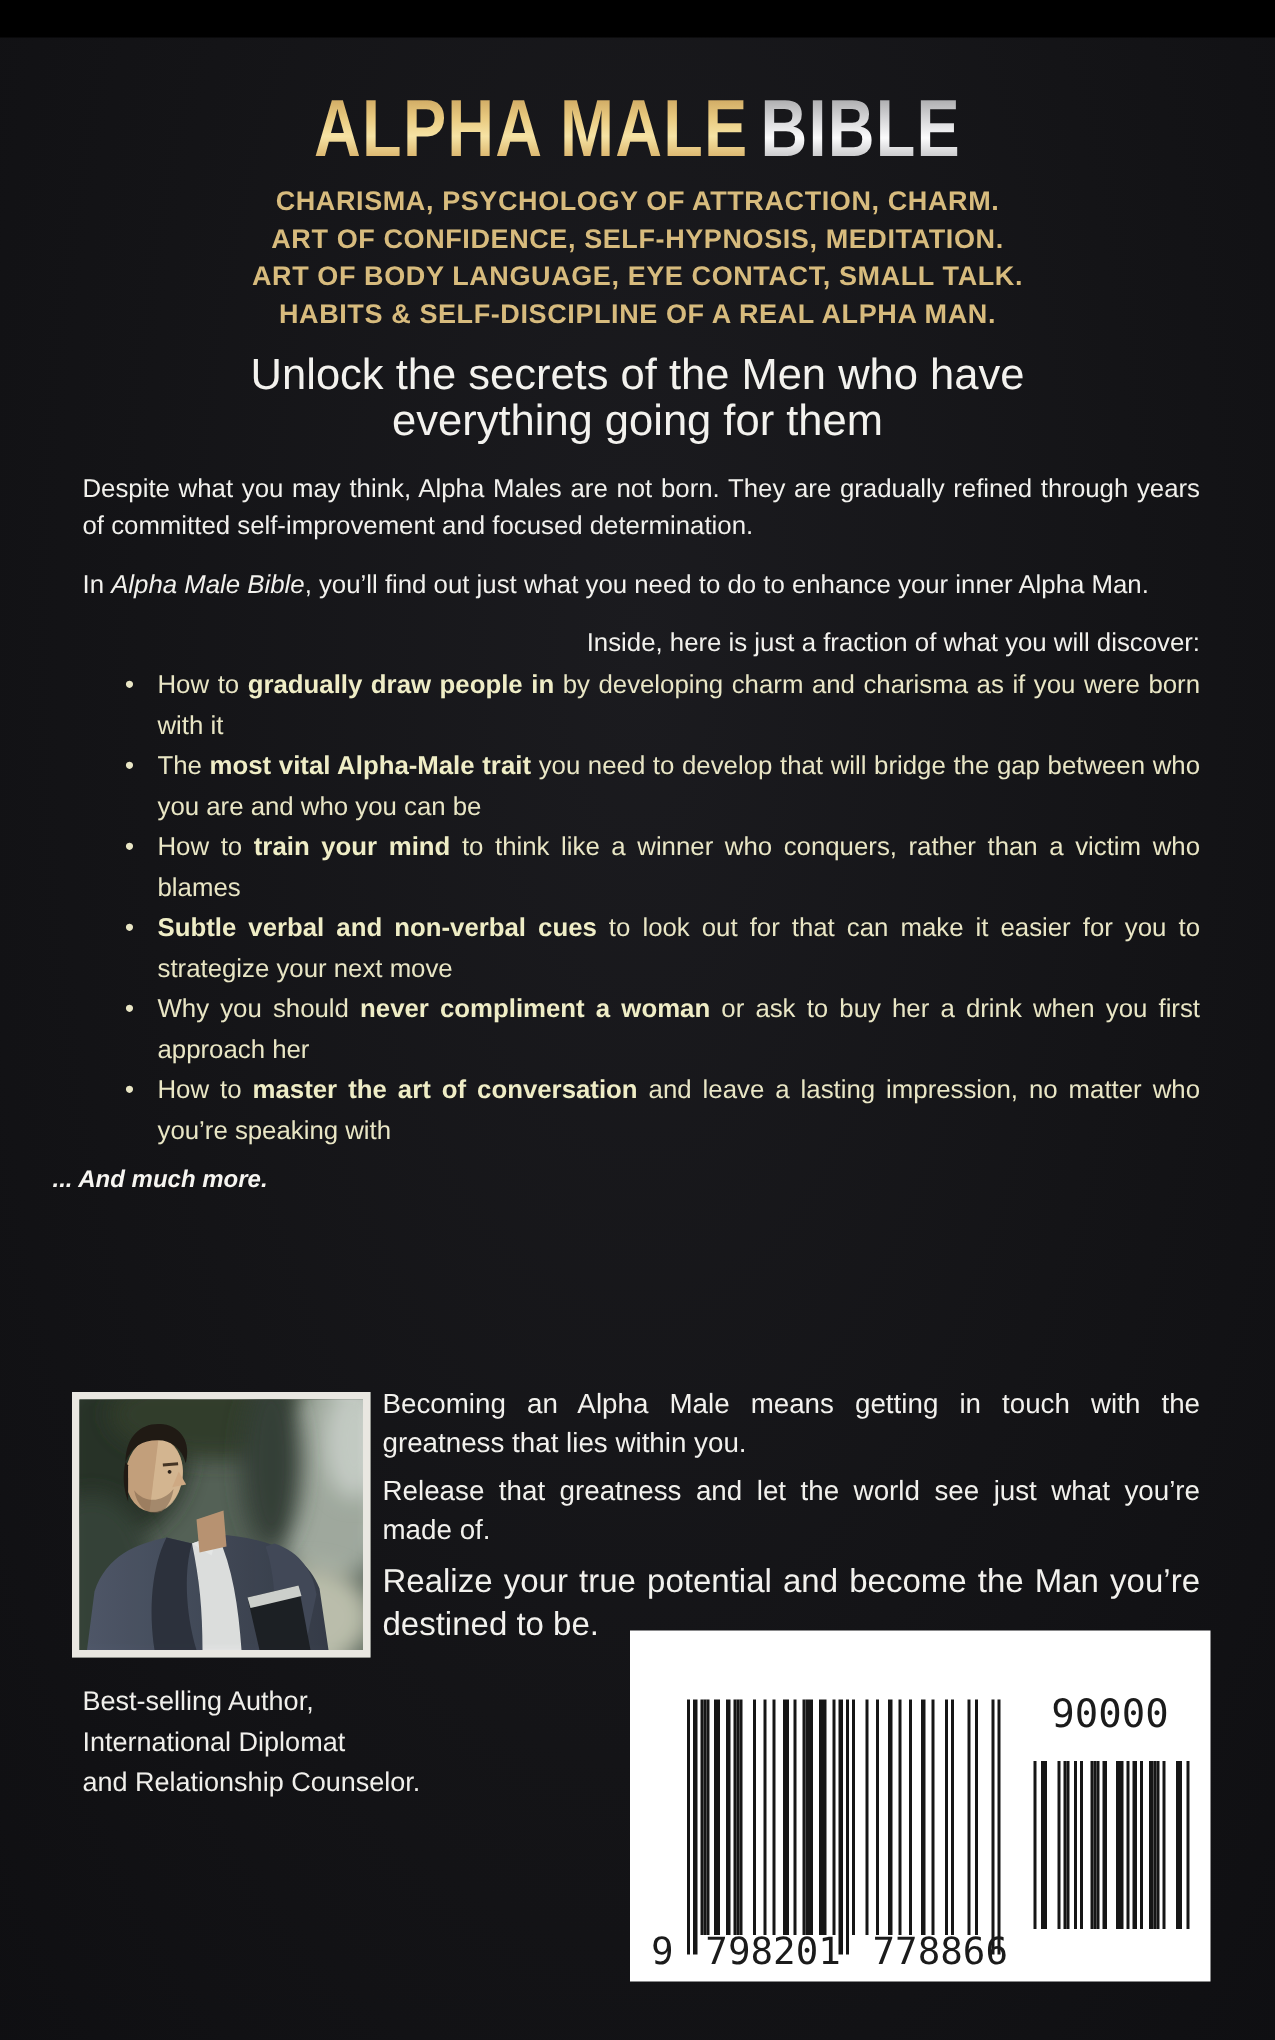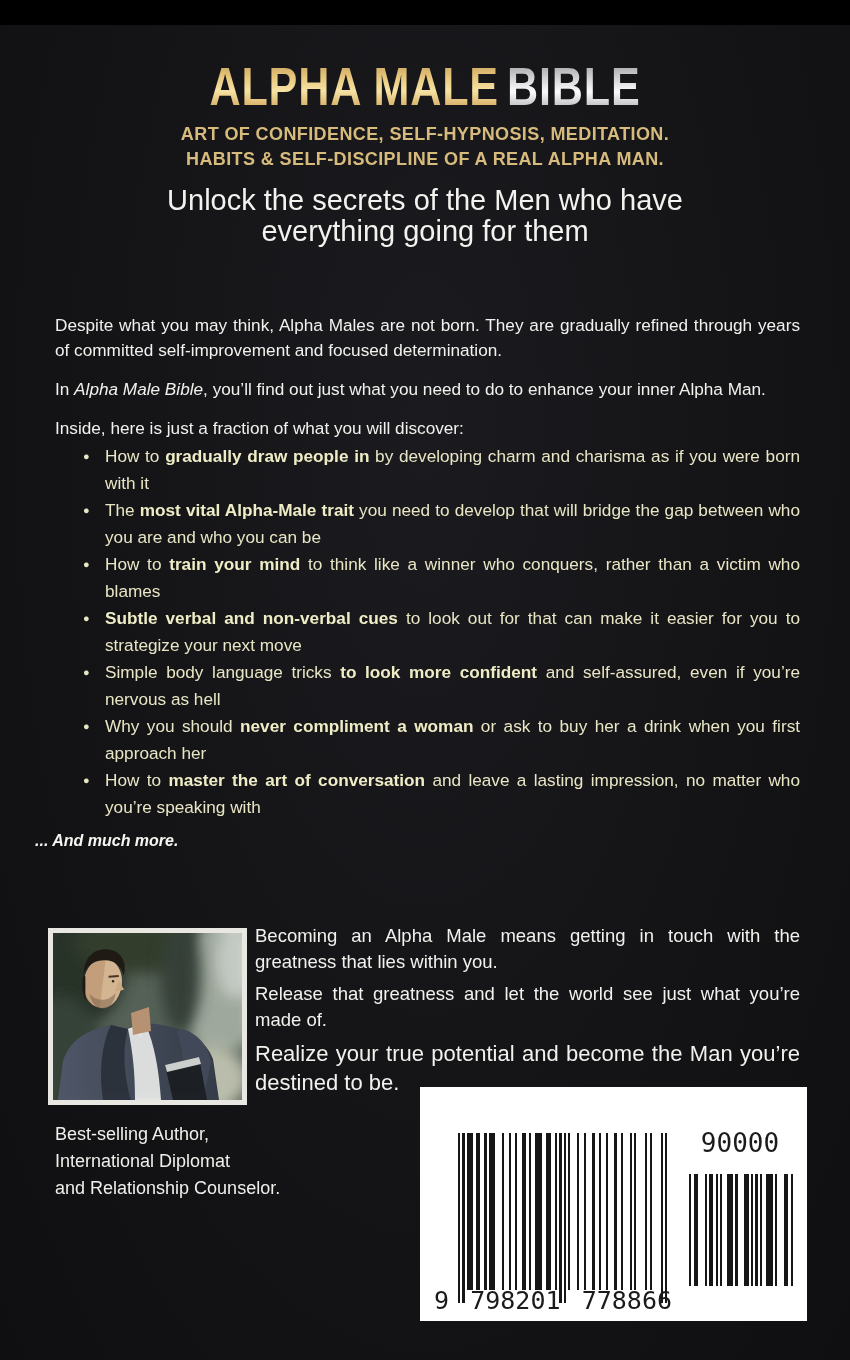--- a/index.html
+++ b/index.html
@@ -22,21 +22,21 @@
     margin-left:10px;
     background:linear-gradient(180deg,#8e8e90 0%, #d8d8da 40%, #fbfbfc 60%, #a8a8ab 95%);
     -webkit-background-clip:text; background-clip:text; color:transparent; -webkit-text-fill-color:transparent;
   }
   .sub{margin-top:9px; color:#d7bb7d; font-weight:700; font-size:18px; line-height:25px; letter-spacing:.4px;}
   .headline{margin:13px auto 0; max-width:540px; font-weight:400; font-size:29px; line-height:31px; color:#f3f2ee;}
   
   .body{position:absolute; top:288px; left:55px; right:50px; color:#f2f1ed;}
   .para{margin:0 0 14px; font-size:17.2px; line-height:25px; text-align:justify;}
   .para .i, .i{font-style:italic;}
-  .lead{margin:0; text-align:left;}
+  .lead{margin:0; text-align:right;}
   ul.discover{list-style:none; margin:2px 0 0; padding:0; color:#e9e6c5;}
   ul.discover li{position:relative; padding-left:50px; font-size:17.2px; line-height:27px; text-align:justify;}
   ul.discover li::before{content:"\25CF"; position:absolute; left:28px; top:0;
       font-size:11px; line-height:27px; color:#e9e6c5;}
   ul.discover .b{font-weight:700; color:#efedc6;}
   .more{margin:7px 0 0 -20px; font-size:16px; line-height:26px; font-style:italic; font-weight:600; color:#f6f5f1;}
   
   .photo{position:absolute; left:48px; top:903px; margin:0; width:189px; height:167px;
      border:5px solid #e9e7e1; background:#59655b; box-sizing:content-box;}
   .photo svg{display:block;}
@@ -62,36 +62,37 @@
   .bc-addon-bars .m{width:2.21px; height:112px;}
 </style>
 </head>
 <body>
 
 <div class="cover">
 
   <div class="head">
     <h1><span class="t-gold">ALPHA MALE</span><span class="t-silver">BIBLE</span></h1>
     <div class="sub">
+      <div>CHARISMA, PSYCHOLOGY OF ATTRACTION, CHARM.</div>
       <div>ART OF CONFIDENCE, SELF-HYPNOSIS, MEDITATION.</div>
+      <div>ART OF BODY LANGUAGE, EYE CONTACT, SMALL TALK.</div>
       <div>HABITS &amp; SELF-DISCIPLINE OF A REAL ALPHA MAN.</div>
     </div>
     <h2 class="headline">Unlock the secrets of the Men who have everything going for them</h2>
   </div>
 
   <div class="body">
     <p class="para">Despite what you may think, Alpha Males are not born. They are gradually refined through years of committed self-improvement and focused determination.</p>
     <p class="para" id="intro-line"><span>In </span><span class="i">Alpha Male Bible</span><span>, you’ll find out just what you need to do to enhance your inner Alpha Man.</span></p>
     <p class="para lead">Inside, here is just a fraction of what you will discover:</p>
     <ul class="discover" id="bullet-list">
         <li><span>How to </span><span class="b">gradually draw people in</span><span> by developing charm and charisma as if you were born with it</span></li>
         <li><span>The </span><span class="b">most vital Alpha-Male trait</span><span> you need to develop that will bridge the gap between who you are and who you can be</span></li>
         <li><span>How to </span><span class="b">train your mind</span><span> to think like a winner who conquers, rather than a victim who blames</span></li>
         <li><span class="b">Subtle verbal and non-verbal cues</span><span> to look out for that can make it easier for you to strategize your next move</span></li>
-        <li><span>Simple body language tricks </span><span class="b">to look more confident</span><span> and self-assured, even if you’re nervous as hell</span></li>
         <li><span>Why you should </span><span class="b">never compliment a woman</span><span> or ask to buy her a drink when you first approach her</span></li>
         <li><span>How to </span><span class="b">master the art of conversation</span><span> and leave a lasting impression, no matter who you’re speaking with</span></li>
       </ul>
     <p class="more">... And much more.</p>
   </div>
 
   <figure class="photo">
     <svg width="189" height="167" viewBox="0 0 189 167">
       <defs>
         <filter id="blur7" x="-40%" y="-40%" width="180%" height="180%">

